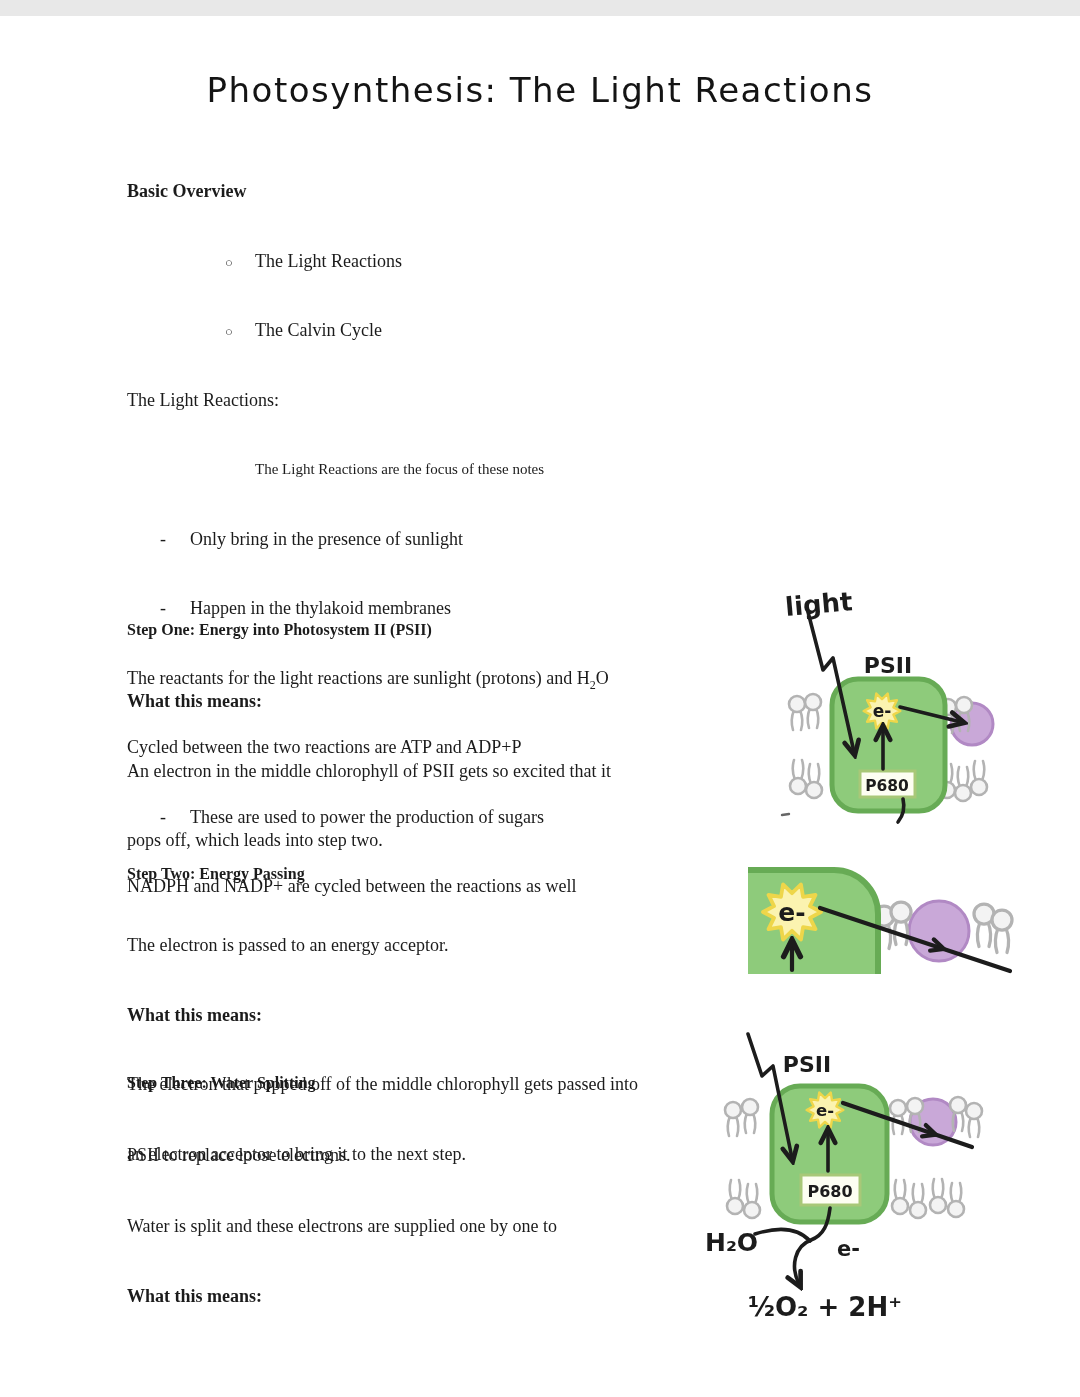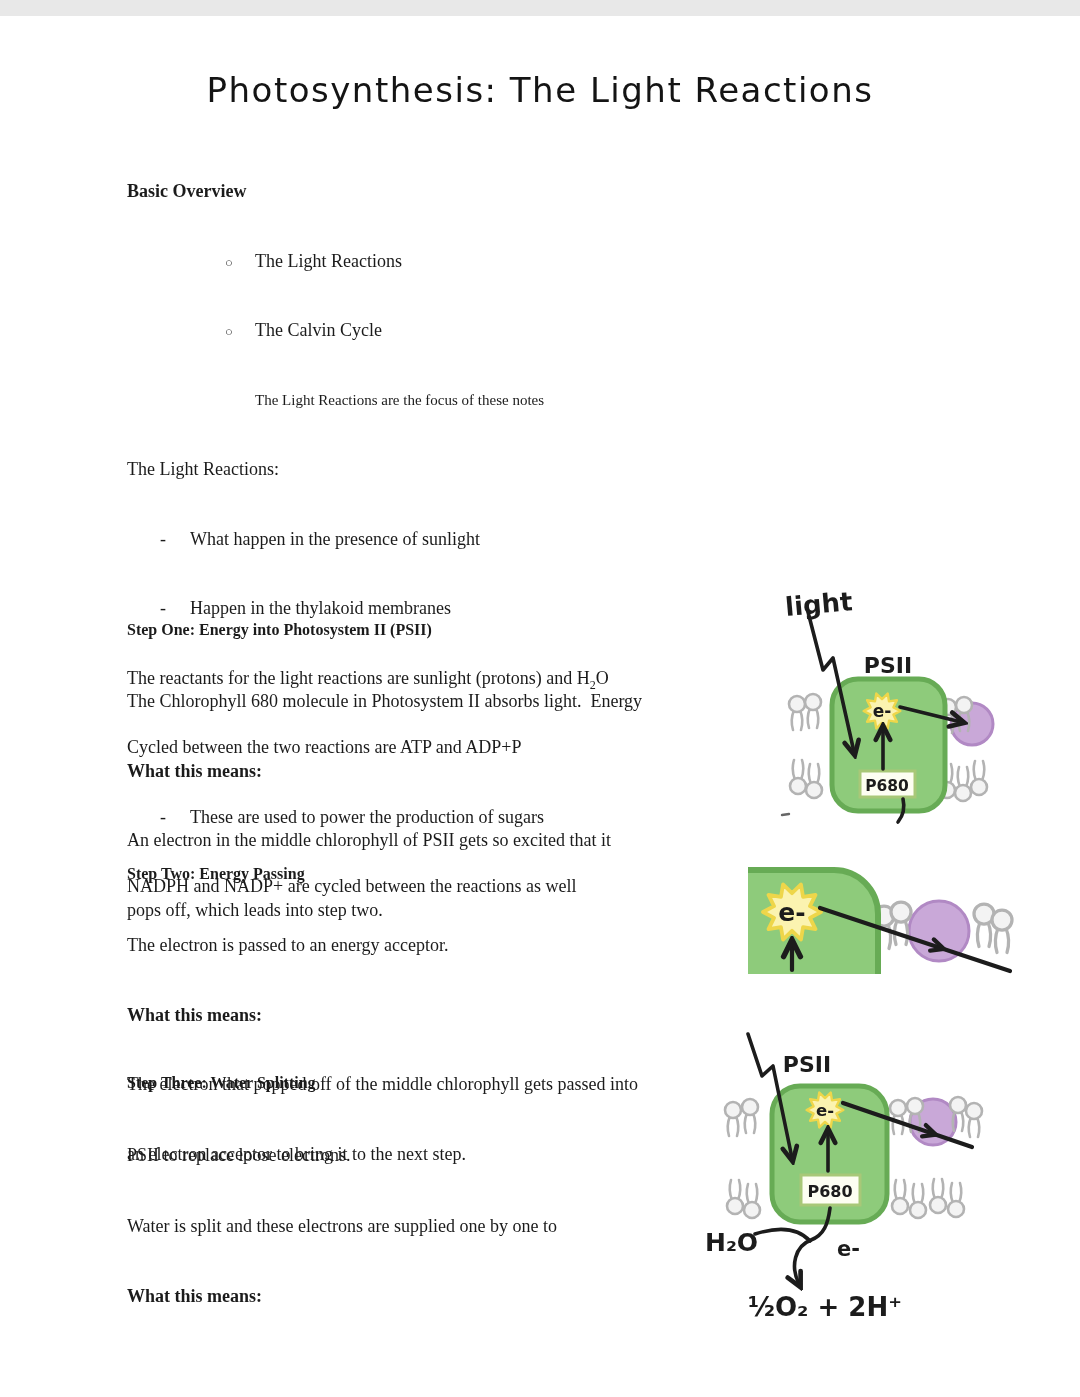--- a/index.html
+++ b/index.html
@@ -48,33 +48,32 @@
 <body>
 
 <div class="page">
 
   <h1 class="title">Photosynthesis: The Light Reactions</h1>
 
   <div class="block" style="top:123px;">
     <div class="ln bold">Basic Overview</div>
     <div class="ln ind2"><span class="bul circ">○</span><span>The Light Reactions</span></div>
     <div class="ln ind2"><span class="bul circ">○</span><span>The Calvin Cycle</span></div>
+    <div class="ln">The Light Reactions:</div>
     <div class="ln ind3 small">The Light Reactions are the focus of these notes</div>
-    <div class="ln">The Light Reactions:</div>
-    <div class="ln ind1"><span class="bul">-</span><span>What happen in the presence of sunlight</span></div>
+    <div class="ln ind1"><span class="bul">-</span><span>Only bring in the presence of sunlight</span></div>
     <div class="ln ind1"><span class="bul">-</span><span>Happen in the thylakoid membranes</span></div>
     <div class="ln"><span>The reactants for the light reactions are sunlight (protons) and H</span><sub class="s2">2</sub><span>O</span></div>
     <div class="ln">Cycled between the two reactions are ATP and ADP+P</div>
     <div class="ln ind1"><span class="bul">-</span><span>These are used to power the production of sugars</span></div>
     <div class="ln">NADPH and NADP+ are cycled between the reactions as well</div>
   </div>
 
   <div class="block" style="top:559px;">
     <div class="hln">Step One: Energy into Photosystem II (PSII)</div>
-    <div class="ln">The Chlorophyll 680 molecule in Photosystem II absorbs light.  Energy</div>
     <div class="ln bold">What this means:</div>
     <div class="ln">An electron in the middle chlorophyll of PSII gets so excited that it</div>
     <div class="ln">pops off, which leads into step two.</div>
   </div>
 
   <div class="block" style="top:803px;">
     <div class="hln">Step Two: Energy Passing</div>
     <div class="ln">The electron is passed to an energy acceptor.</div>
     <div class="ln bold">What this means:</div>
     <div class="ln">The electron that popped off of the middle chlorophyll gets passed into</div>

